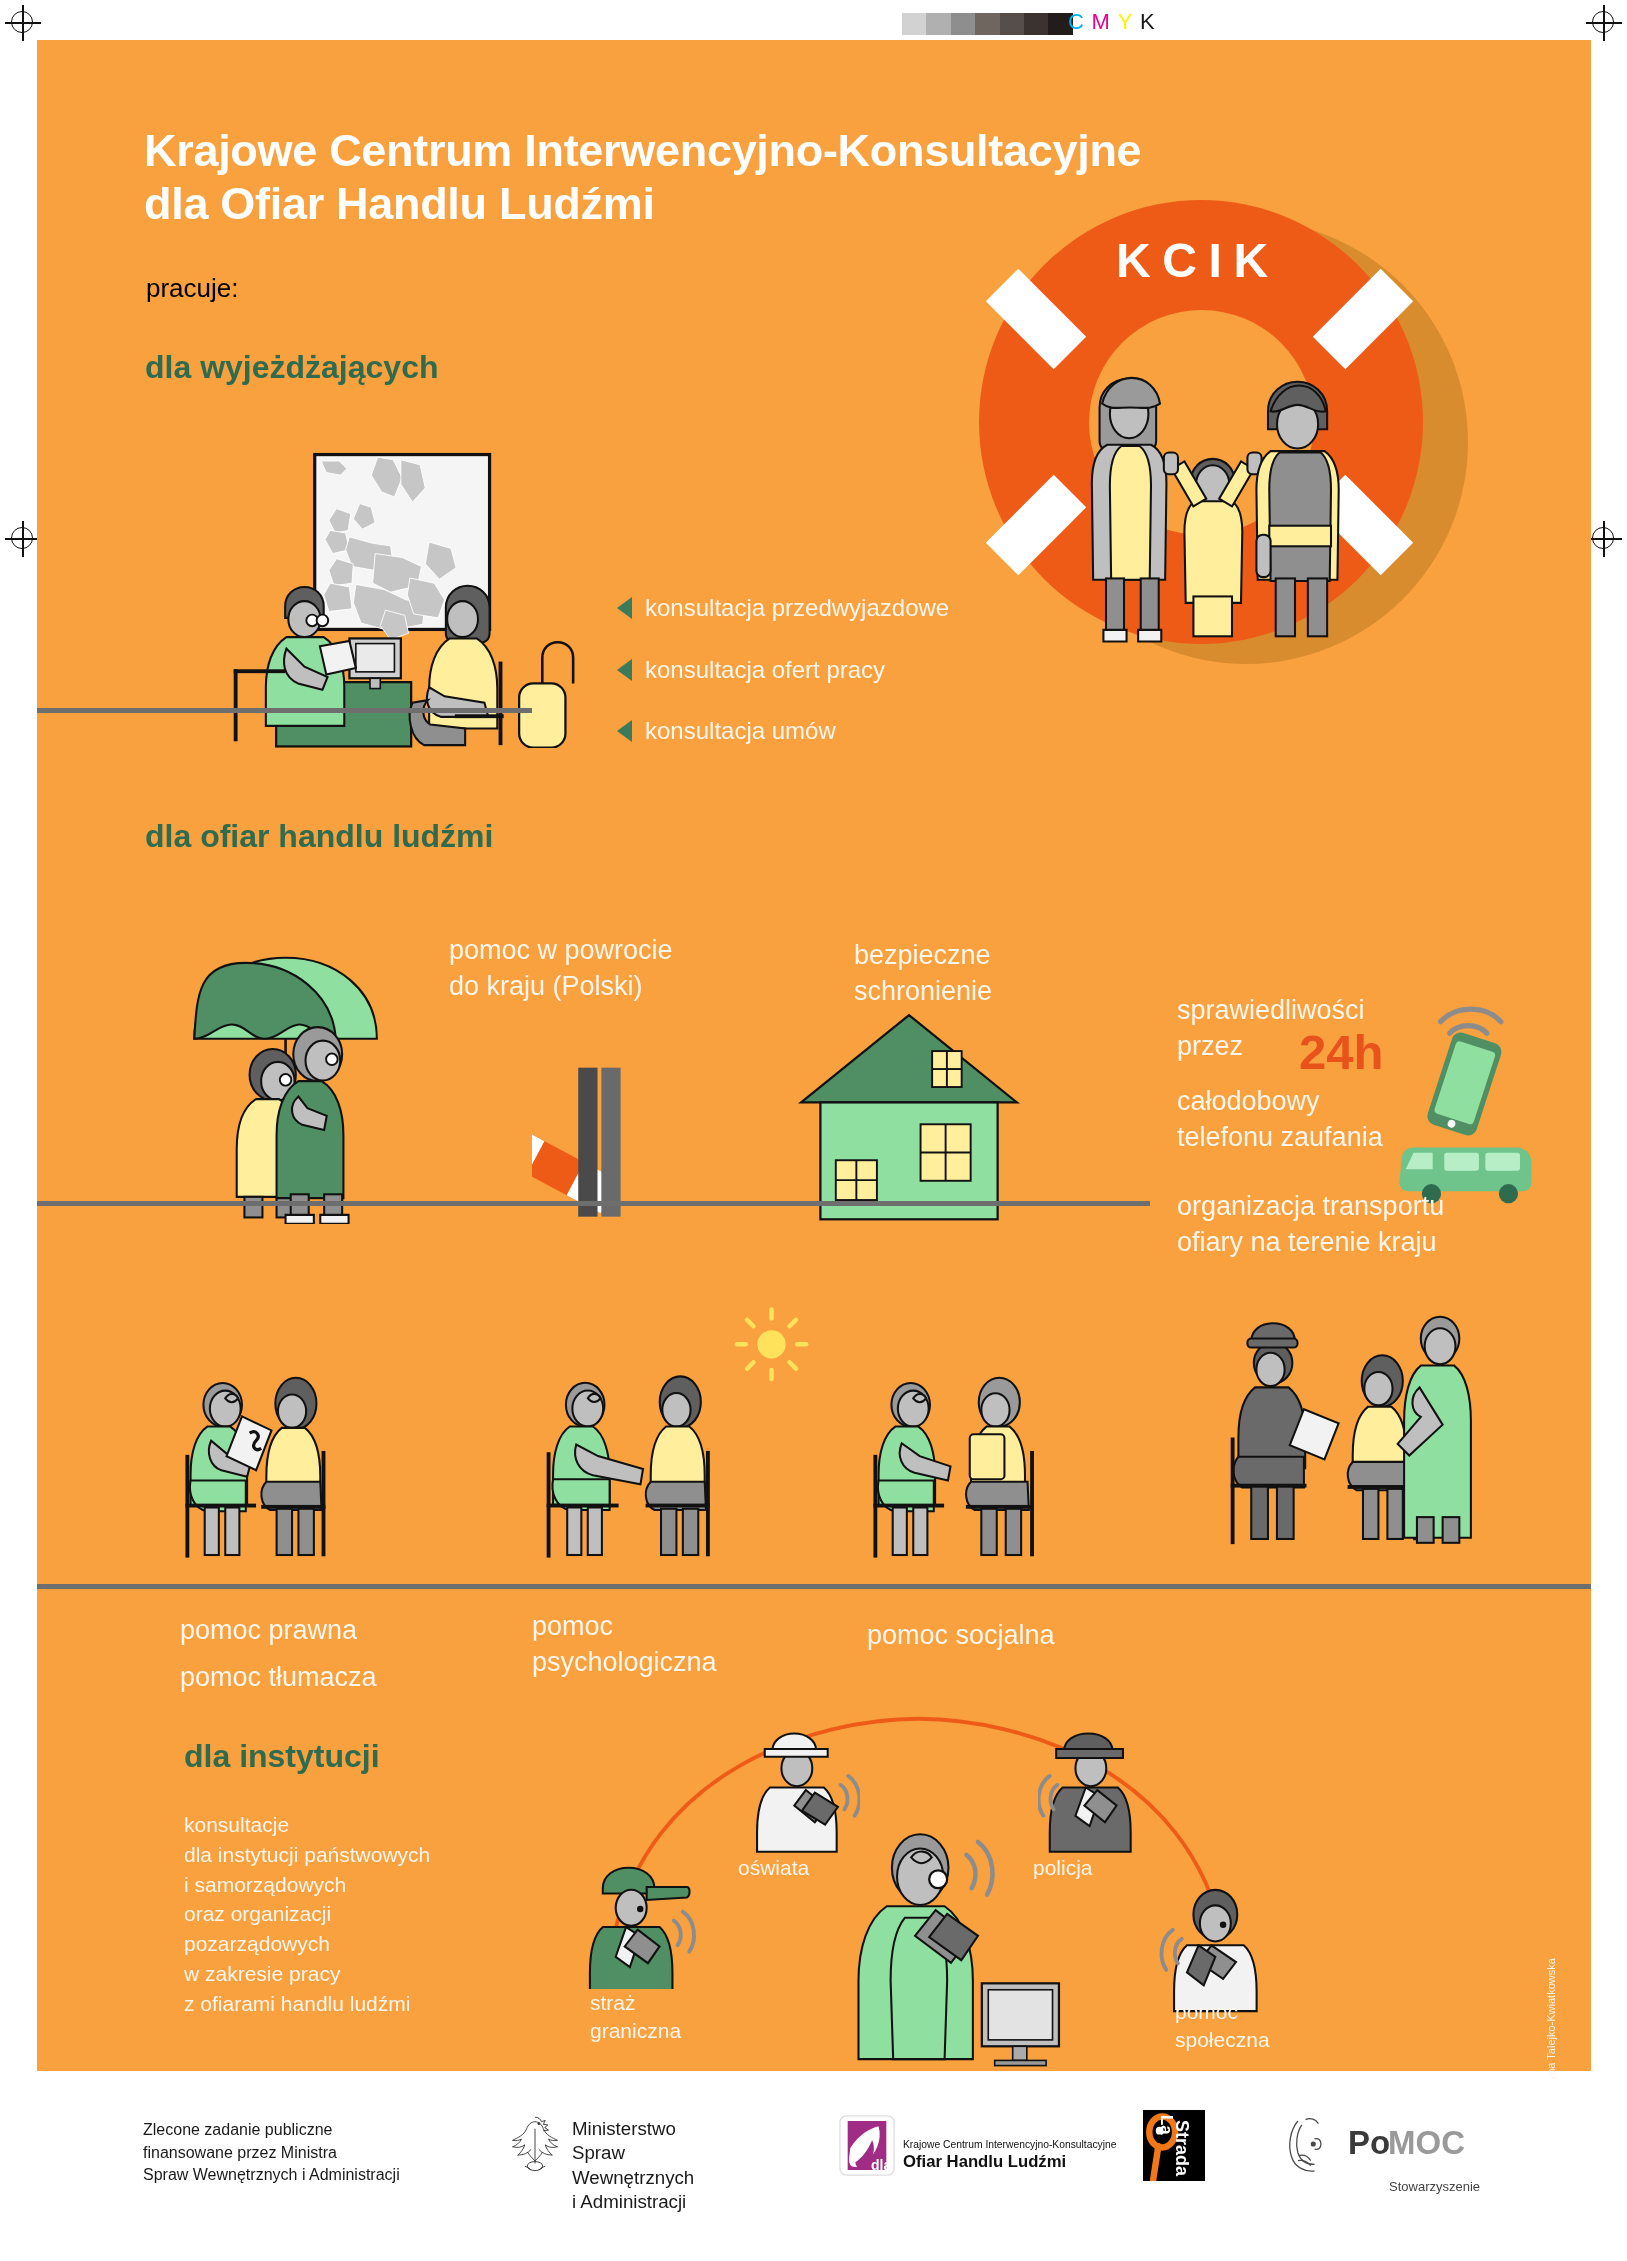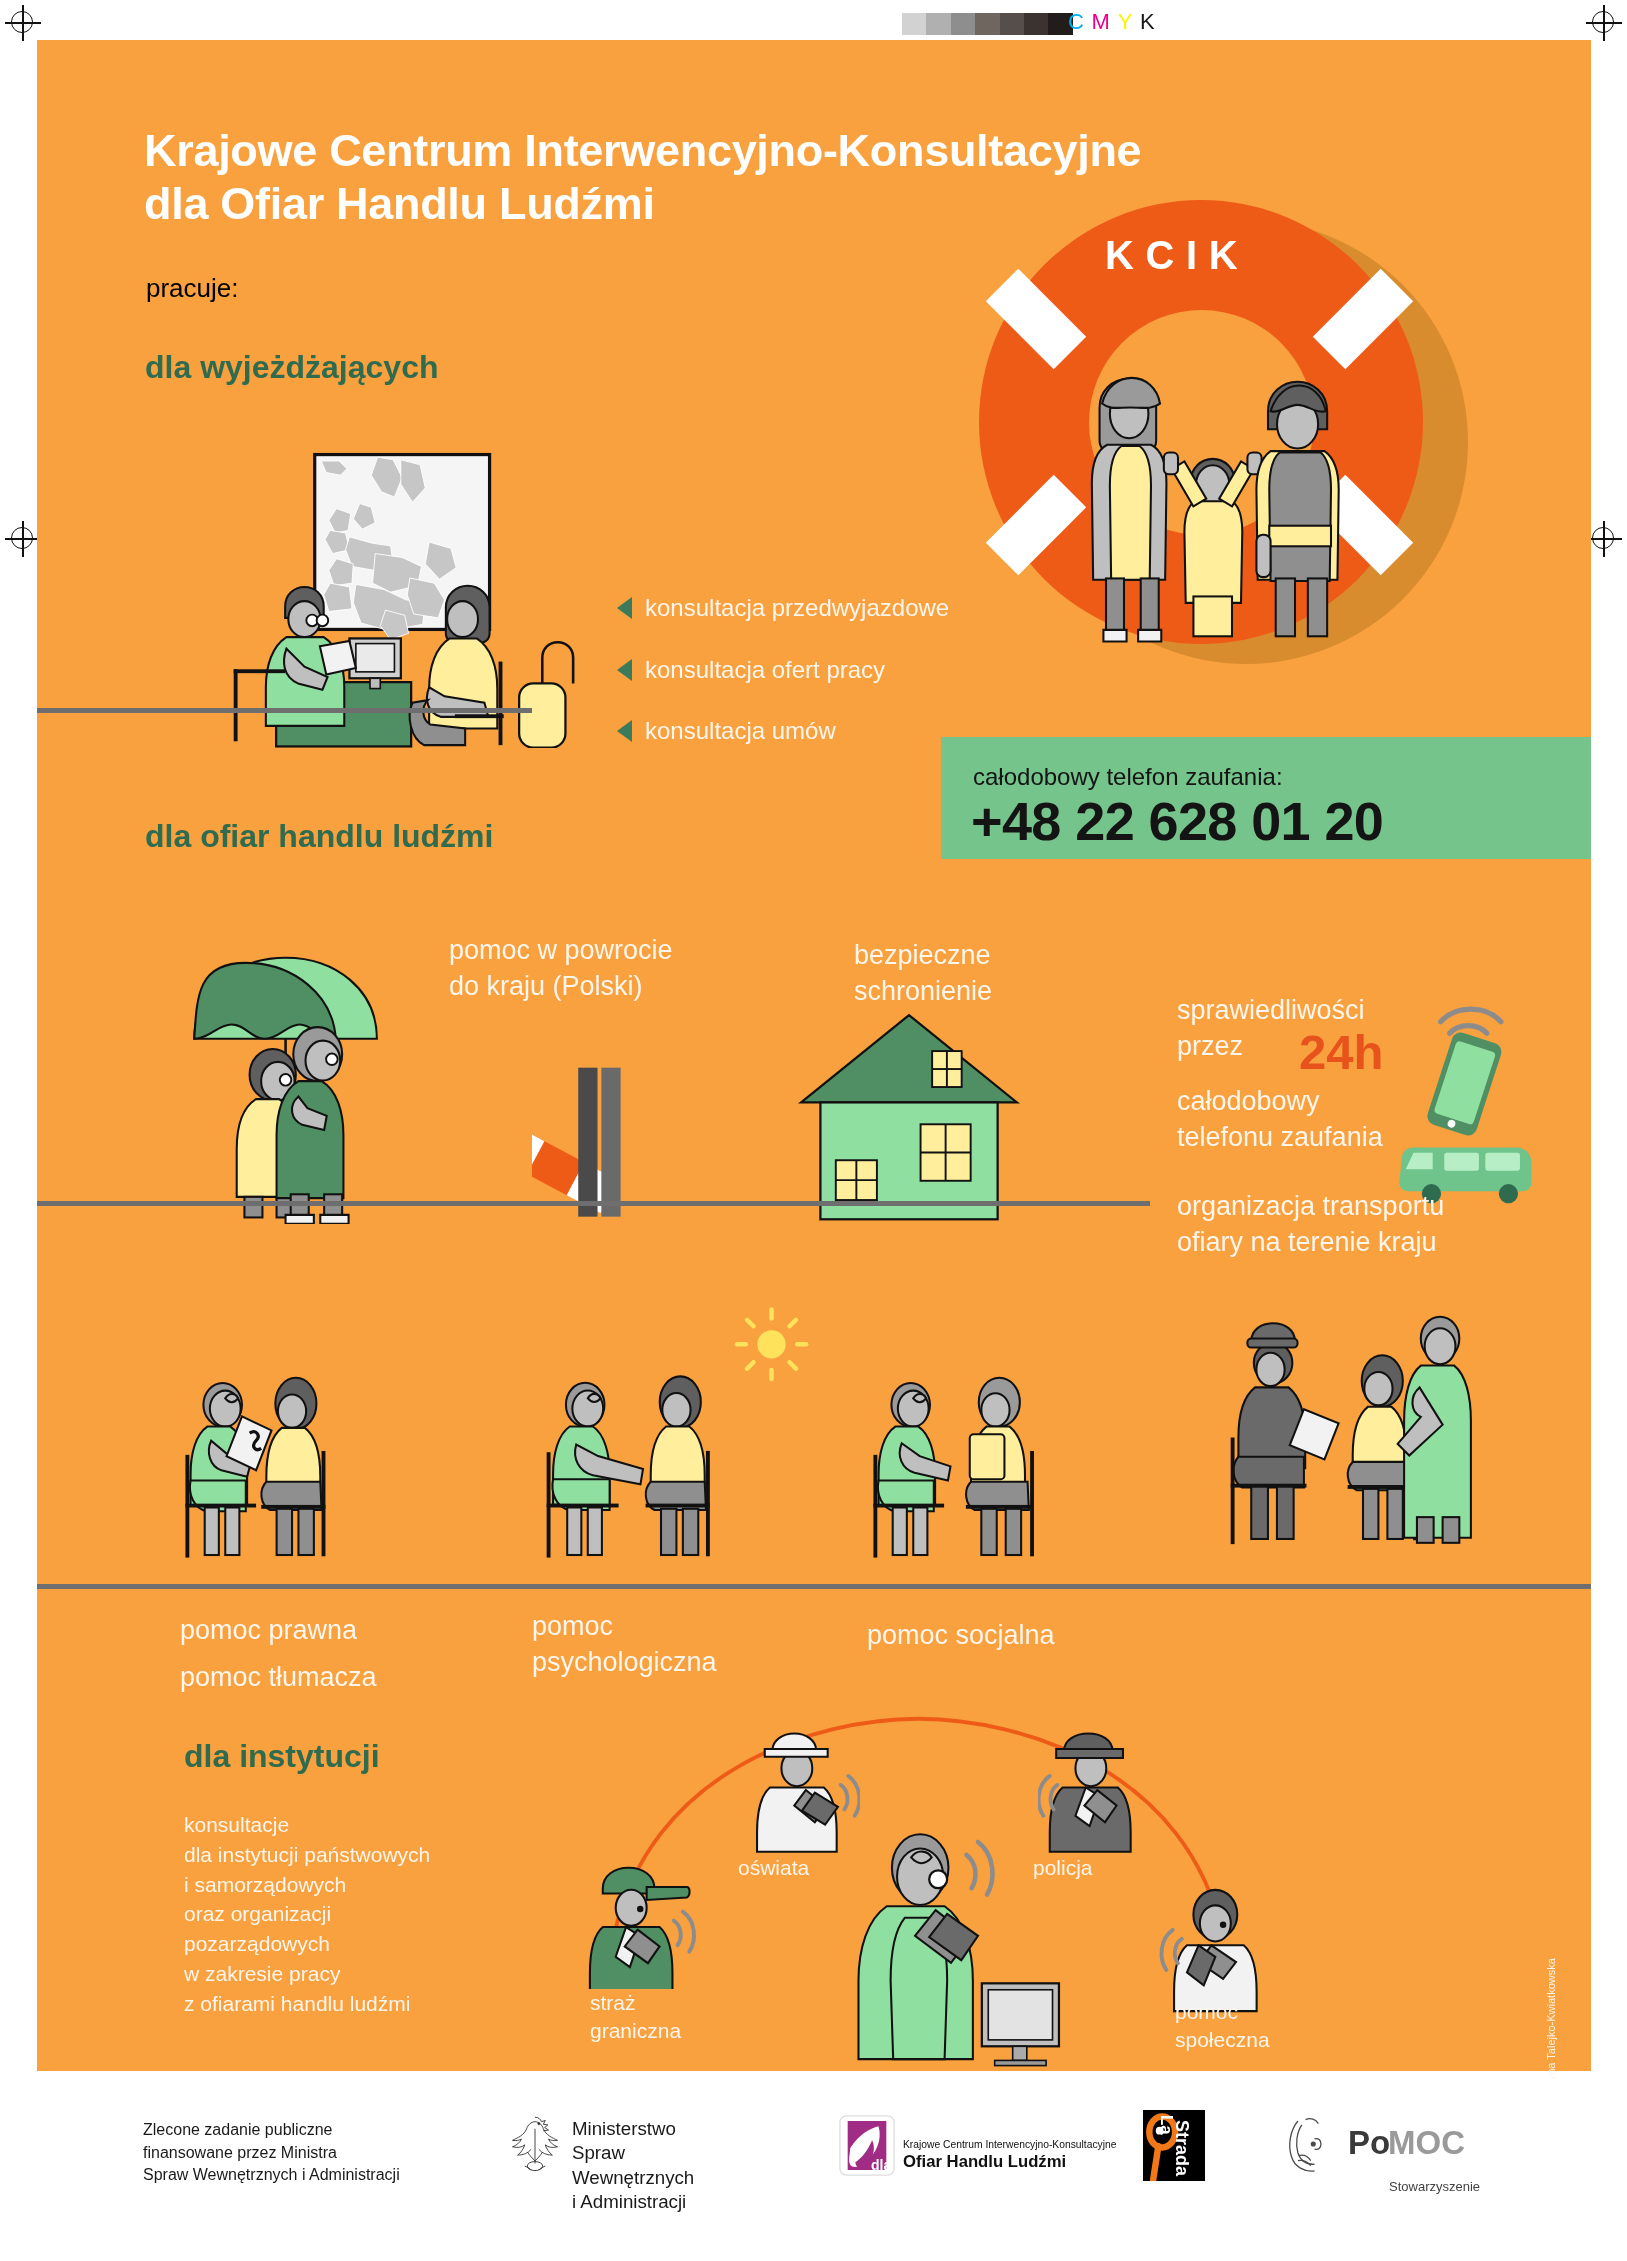--- a/index.html
+++ b/index.html
@@ -56,21 +56,21 @@
   .phonepanel .num{position:absolute;color:#141414;font-size:54px;font-weight:bold;letter-spacing:-0.6px;}
 
   .h24{position:absolute;color:#e8531b;font-weight:bold;font-size:49px;}
 
   
   .buoy{position:absolute;}
   .buoy .shadow{position:absolute;border-radius:50%;background:#d98c2e;}
   .buoy .ring{position:absolute;border-radius:50%;background:#ee5b17;}
   .buoy .hole{position:absolute;border-radius:50%;background:#f9a03f;}
   .buoy .stripe{position:absolute;background:#ffffff;}
-  .buoy .kcik{position:absolute;color:#ffffff;font-size:40px;font-weight:bold;letter-spacing:11.6px;}
+  .buoy .kcik{position:absolute;color:#ffffff;font-size:48px;font-weight:bold;letter-spacing:11.6px;margin-left:11px;}
 
   
   .fig{position:absolute;}
   .sk{fill:#bfbfbf;stroke:#111;stroke-width:3.2;}
   .sk-d{fill:#8f8f8f;stroke:#111;stroke-width:3.2;}
   .hair-l{fill:#9a9a9a;stroke:#111;stroke-width:3.2;}
   .hair-d{fill:#5f5f5f;stroke:#111;stroke-width:3.2;}
   .grn{fill:#8fe0a0;stroke:#111;stroke-width:3.2;}
   .grn-d{fill:#4f8f63;stroke:#111;stroke-width:3.2;}
   .yel{fill:#ffef9c;stroke:#111;stroke-width:3.2;}
@@ -190,24 +190,20 @@
         <path class="hair-d" d="M318 58c8-26 26-40 44-40 20 0 36 14 42 40-16 4-28-10-44-10s-28 14-42 10z"></path>
         <path class="yel" d="M318 120c-14 10-22 32-22 60l2 140h124l2-140c0-28-8-50-22-60z"></path>
         <path class="sk-d" d="M332 122c-12 10-16 30-16 58l2 142h92l2-142c0-28-4-48-16-58z"></path>
         <rect class="yel" x="316" y="236" width="96" height="32"></rect>
         <rect class="sk-d" x="326" y="318" width="30" height="90"></rect>
         <rect class="sk-d" x="376" y="318" width="30" height="90"></rect>
         <rect class="sk" x="296" y="250" width="22" height="66" rx="10"></rect>
       </svg>
     </div>
 
-    <div class="phonepanel" style="left:904px;top:697px;width:650px;height:122px;">
-      <div class="lbl" style="left:32px;top:26px;">całodobowy telefon zaufania:</div>
-      <div class="num" style="left:30px;top:53px;">+48 22 628 01 20</div>
-    </div>
 
     <div class="greenhead" style="left:108px;top:309px;">dla wyjeżdżających</div>
 
     <svg class="fig" style="left:180px;top:386px;" width="360" height="322" viewBox="0 0 560 500">
 
       <rect x="152" y="44" width="272" height="272" fill="#f5f5f5" stroke="#111" stroke-width="5"></rect>
       <g fill="#c6c6c6" stroke="#ffffff" stroke-width="1.4">
         <path d="M162 54h28l12 12-10 10-22-4z"></path>
         <path d="M250 48l24 4 14 28-12 30-20-8-16-26z"></path>
         <path d="M286 52l30 8 8 36-20 22-18-28z"></path>

